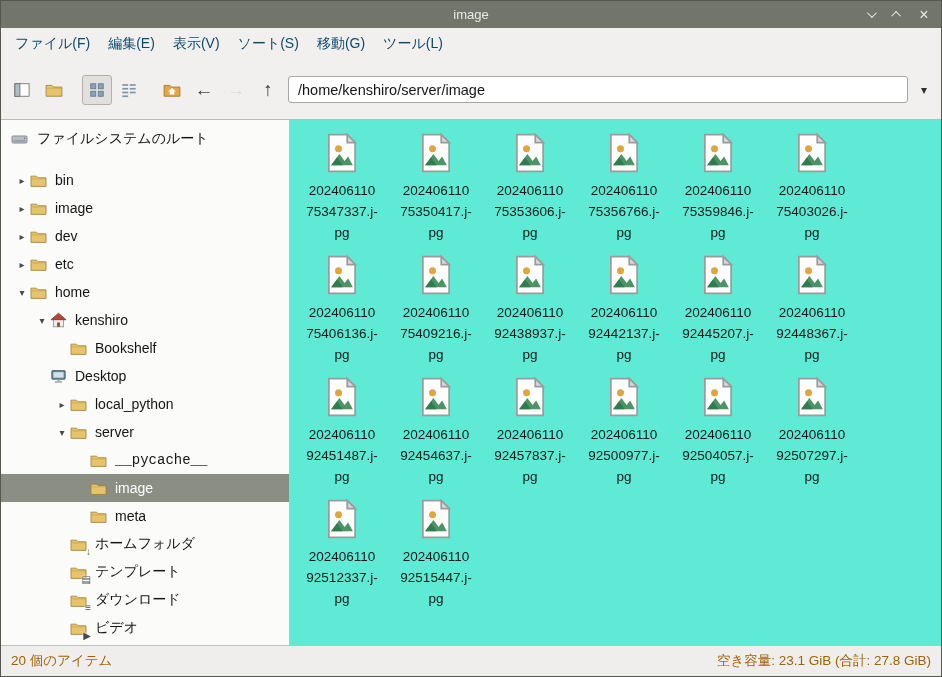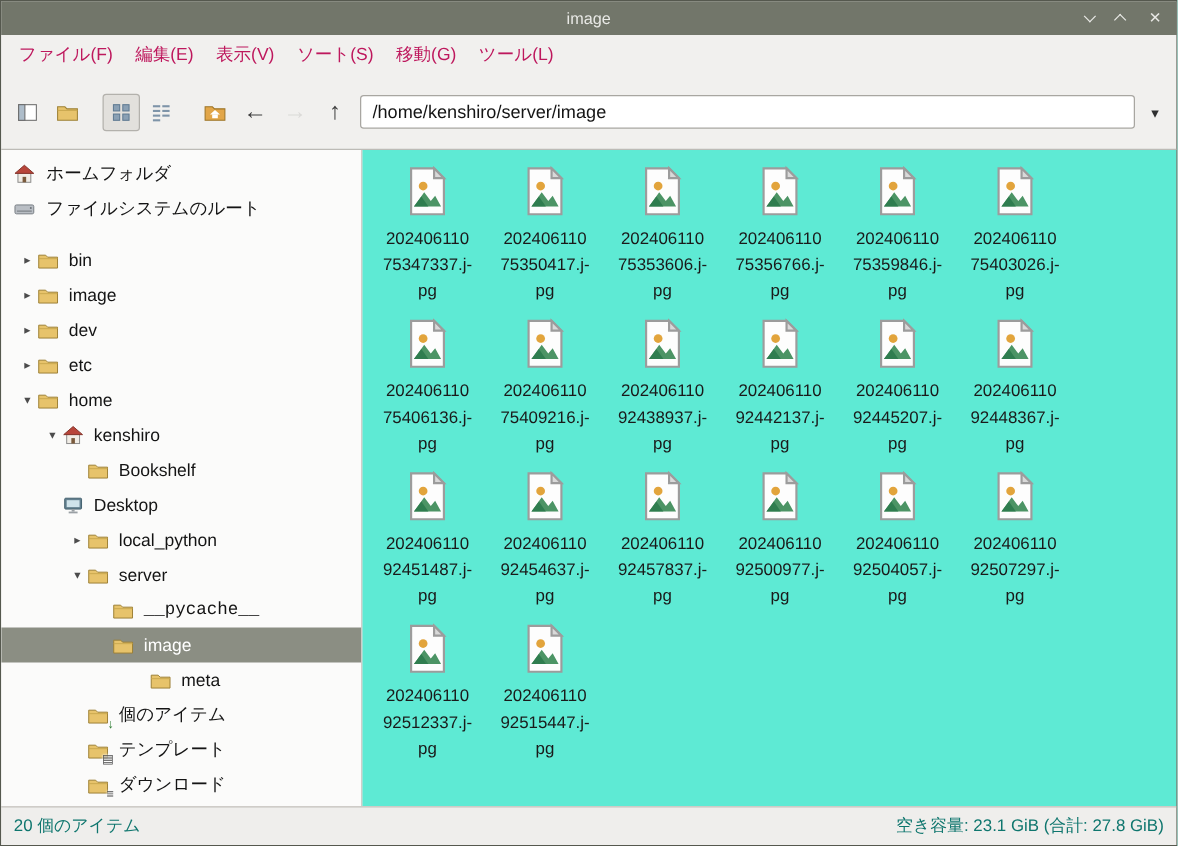--- a/index.html
+++ b/index.html
@@ -9,21 +9,21 @@
   
   .titlebar{flex:0 0 27px;background:#72766a;display:flex;align-items:center;position:relative;}
   .titlebar .title{flex:1;text-align:center;color:#e9e9e6;font-size:13px;}
   .controls{position:absolute;right:10px;top:0;height:100%;display:flex;align-items:center;gap:13px;}
   .ctl{color:#e9e9e6;width:14px;height:14px;display:flex;align-items:center;justify-content:center;}
   .chev{display:inline-block;width:7px;height:7px;border-right:1.7px solid #e9e9e6;border-bottom:1.7px solid #e9e9e6;}
   .chev.down{transform:rotate(45deg) translateY(-2px);}
   .chev.up{transform:rotate(-135deg) translateY(-2px);}
   .ctl.close{font-size:16px;line-height:1;}
   
-  .menubar{flex:0 0 32px;display:flex;align-items:center;padding:0 5px;background:#f1f0ee;font-size:14px;color:#be185d;}
+  .menubar{flex:0 0 32px;display:flex;align-items:center;padding:0 5px;background:#f1f0ee;font-size:14px;color:#0c4a6e;}
   .menu-item{padding:6px 9px;cursor:default;}
   
   .toolbar{flex:0 0 39px;display:flex;align-items:center;padding:0 6px;background:#f1f0ee;border-bottom:1px solid #bdbbb6;}
   .tb-left{display:flex;align-items:center;gap:2px;}
   .sep{display:inline-block;width:9px;height:1px;}
   .tbtn{width:30px;height:30px;display:flex;align-items:center;justify-content:center;border:1px solid transparent;border-radius:3px;flex:0 0 30px;}
   .tbtn.active{background:#e2e0dc;border:1px solid #b3b1ac;}
   .tbtn.disabled{opacity:.45;}
   .icon{width:20px;height:20px;display:block;}
   .arrow{font-size:19px;color:#3e3e3e;font-weight:bold;line-height:1;}
@@ -43,21 +43,21 @@
   .trow.sel .expander{color:#f0f0f0;}
   .tico{position:relative;flex:0 0 19px;width:19px;height:19px;margin-right:7px;}
   .tico .icon{width:19px;height:19px;}
   .emblem{position:absolute;right:-3px;bottom:-3px;font-size:10px;line-height:1;text-shadow:0 0 2px #fff,0 0 2px #fff;}
   .main{flex:1;background:#5eead4;overflow:hidden;padding:6px 0 0 5px;}
   .grid{display:flex;flex-wrap:wrap;align-content:flex-start;}
   .fitem{width:94px;height:122px;display:flex;flex-direction:column;align-items:center;padding-top:4px;}
   .fitem .icon{width:42px;height:46px;}
   .fname{margin-top:4px;font-size:13.5px;line-height:21px;color:#1a1a1a;text-align:center;white-space:pre-line;}
   
-  .statusbar{flex:0 0 31px;display:flex;align-items:center;justify-content:space-between;padding:0 10px;background:#efeeec;border-top:1px solid #c3c1bc;font-size:13.5px;color:#0f766e;}
+  .statusbar{flex:0 0 31px;display:flex;align-items:center;justify-content:space-between;padding:0 10px;background:#efeeec;border-top:1px solid #c3c1bc;font-size:13.5px;color:#a16207;}
 </style>
 </head>
 <body>
 
 <svg width="0" height="0" style="position:absolute" aria-hidden="true">
   <defs>
     <symbol id="folder-icon" viewBox="0 0 24 24">
       <path d="M2.5 6.5 L2.5 19.5 L21.5 19.5 L21.5 8.5 L11.5 8.5 L9.5 6.5 Z" fill="#e7c36b" stroke="#9d8136" stroke-width="1"></path>
       <path d="M2.5 10 L21.5 10" stroke="#caa94f" stroke-width="1" fill="none"></path>
     </symbol>
@@ -180,26 +180,20 @@
     <div class="ddbtn">
       <span>▾</span>
     </div>
   </div>
 
   <div class="content">
     <div class="sidebar">
       <div id="places">
           <div class="place">
             <svg viewBox="0 0 24 24" class="icon">
-              <use href="#home-icon" xlink:href="#home-icon"></use>
-            </svg>
-            <span>ホームフォルダ</span>
-          </div>
-          <div class="place">
-            <svg viewBox="0 0 24 24" class="icon">
               <use href="#drive-icon" xlink:href="#drive-icon"></use>
             </svg>
             <span>ファイルシステムのルート</span>
           </div>
         </div>
       <div class="tree" id="tree">
           <div class="trow" style="padding-left: 14px;">
             <span class="expander">▸</span>
             <span class="tico">
               <svg viewBox="0 0 24 24" class="icon">
@@ -300,38 +294,38 @@
           </div>
           <div class="trow sel" style="padding-left: 74px;">
             <span class="expander"></span>
             <span class="tico">
               <svg viewBox="0 0 24 24" class="icon">
                 <use href="#folder-icon" xlink:href="#folder-icon"></use>
               </svg>
             </span>
             <span>image</span>
           </div>
-          <div class="trow" style="padding-left: 104px;">
+          <div class="trow" style="padding-left: 74px;">
             <span class="expander"></span>
             <span class="tico">
               <svg viewBox="0 0 24 24" class="icon">
                 <use href="#folder-icon" xlink:href="#folder-icon"></use>
               </svg>
             </span>
             <span>meta</span>
           </div>
           <div class="trow" style="padding-left: 54px;">
             <span class="expander"></span>
             <span class="tico">
               <svg viewBox="0 0 24 24" class="icon">
                 <use href="#folder-icon" xlink:href="#folder-icon"></use>
               </svg>
               <span class="emblem" style="color: rgb(46, 125, 50);">↓</span>
             </span>
-            <span>個のアイテム</span>
+            <span>ホームフォルダ</span>
           </div>
           <div class="trow" style="padding-left: 54px;">
             <span class="expander"></span>
             <span class="tico">
               <svg viewBox="0 0 24 24" class="icon">
                 <use href="#folder-icon" xlink:href="#folder-icon"></use>
               </svg>
               <span class="emblem" style="color: rgb(74, 74, 74);">▤</span>
             </span>
             <span>テンプレート</span>

